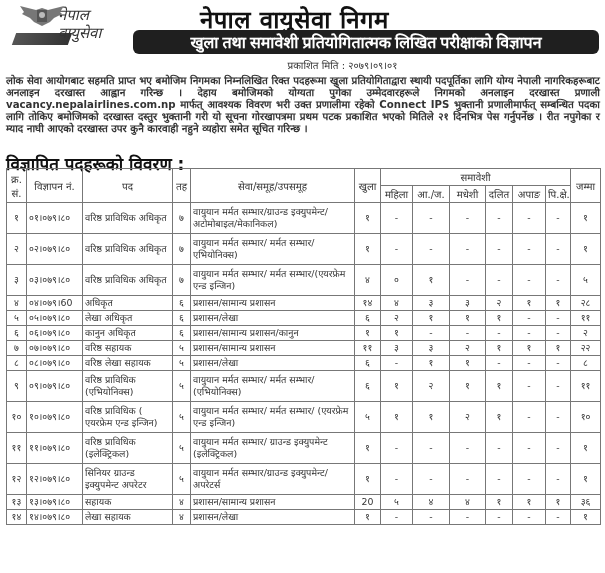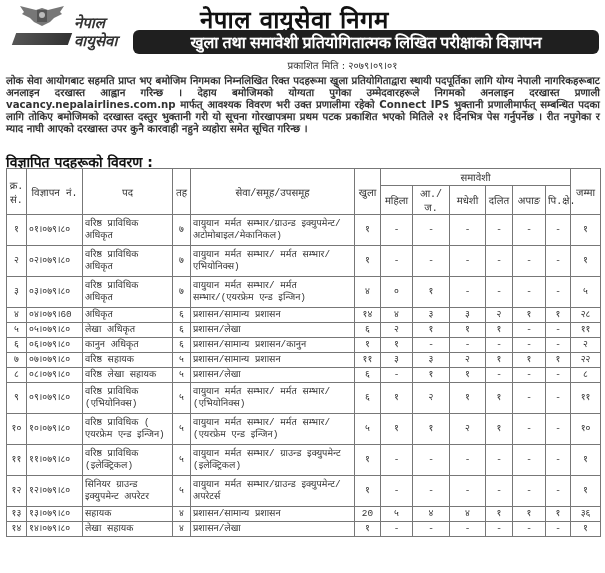--- a/index.html
+++ b/index.html
@@ -5,34 +5,34 @@
   html, body { margin: 0; padding: 0; background: #ffffff; }
   body {
     width: 605px; height: 573px; overflow: hidden; position: relative;
     font-family: "DejaVu Sans", sans-serif; color: #222;
   }
   .header { position: absolute; left: 0; top: 0; width: 605px; height: 62px; }
   .logo { position: absolute; left: 10px; top: 4px; width: 120px; height: 50px; }
   .logo-wings { position: absolute; left: 8px; top: 0; width: 48px; height: 26px; }
   .logo-bar { position: absolute; left: 4px; top: 29px; width: 56px; height: 12px;
     background: linear-gradient(90deg,#555,#333); transform: skewX(-20deg); }
-  .logo-text { position: absolute; left: 64px; top: 2px; font-size: 15px; line-height: 18px;
-    color: #333; font-style: italic; font-weight: bold; margin-top: 8px; }
+  .logo-text { position: absolute; left: 48px; top: 2px; font-size: 15px; line-height: 18px;
+    color: #333; font-style: italic; font-weight: normal; }
   .org-title { position: absolute; left: 200px; top: 2px; font-size: 24px; font-weight: bold;
     color: #111; letter-spacing: 0.5px; }
   .banner { position: absolute; left: 133px; top: 30px; width: 466px; height: 24px;
     background: #1f1f1f; border-radius: 6px; color: #fff; font-size: 16px; font-weight: bold;
     display: flex; align-items: center; justify-content: center; white-space: nowrap; font-family: Liberation Serif, serif; }
   .pubdate { position: absolute; left: 0; top: 58px; width: 605px; text-align: center;
     font-size: 10px; color: #333; margin-left: 40px; }
   .intro { position: absolute; left: 6px; top: 75px; width: 594px; font-size: 10.2px;
     line-height: 12px; text-align: justify; color: #333; font-weight: bold; }
-  .section-title { position: absolute; left: 6px; top: 152px; font-size: 14px; font-weight: bold; color: #111; }
+  .section-title { position: absolute; left: 6px; top: 152px; font-size: 17px; font-weight: bold; color: #111; }
   table.posts { position: absolute; left: 6px; top: 168px; width: 594px; border-collapse: collapse;
-    font-size: 9.4px; color: #333; table-layout: fixed; font-family: Liberation Mono, monospace; }
+    font-size: 9.4px; color: #333; table-layout: fixed; }
   table.posts th, table.posts td { border: 1px solid #777; padding: 0 2px; }
   table.posts th { font-weight: normal; font-size: 10px; text-align: center; height: 16px; }
   table.posts td { text-align: center; vertical-align: middle; line-height: 12.5px; }
   table.posts td.left { text-align: left; }
   tr.tall td { height: 30px; }
   tr.short td { height: 14px; }
 </style>
 </head>
 <body>
 

